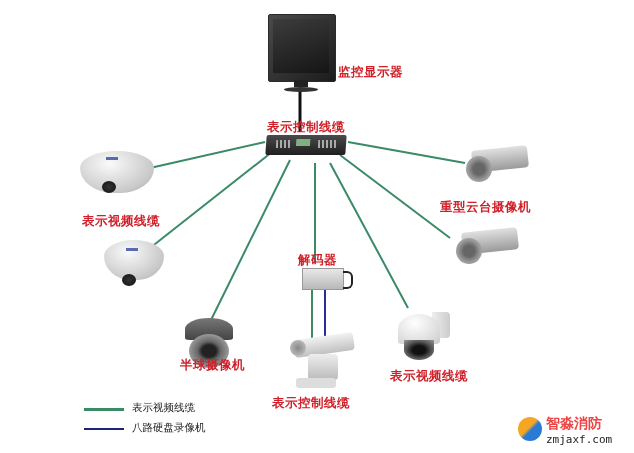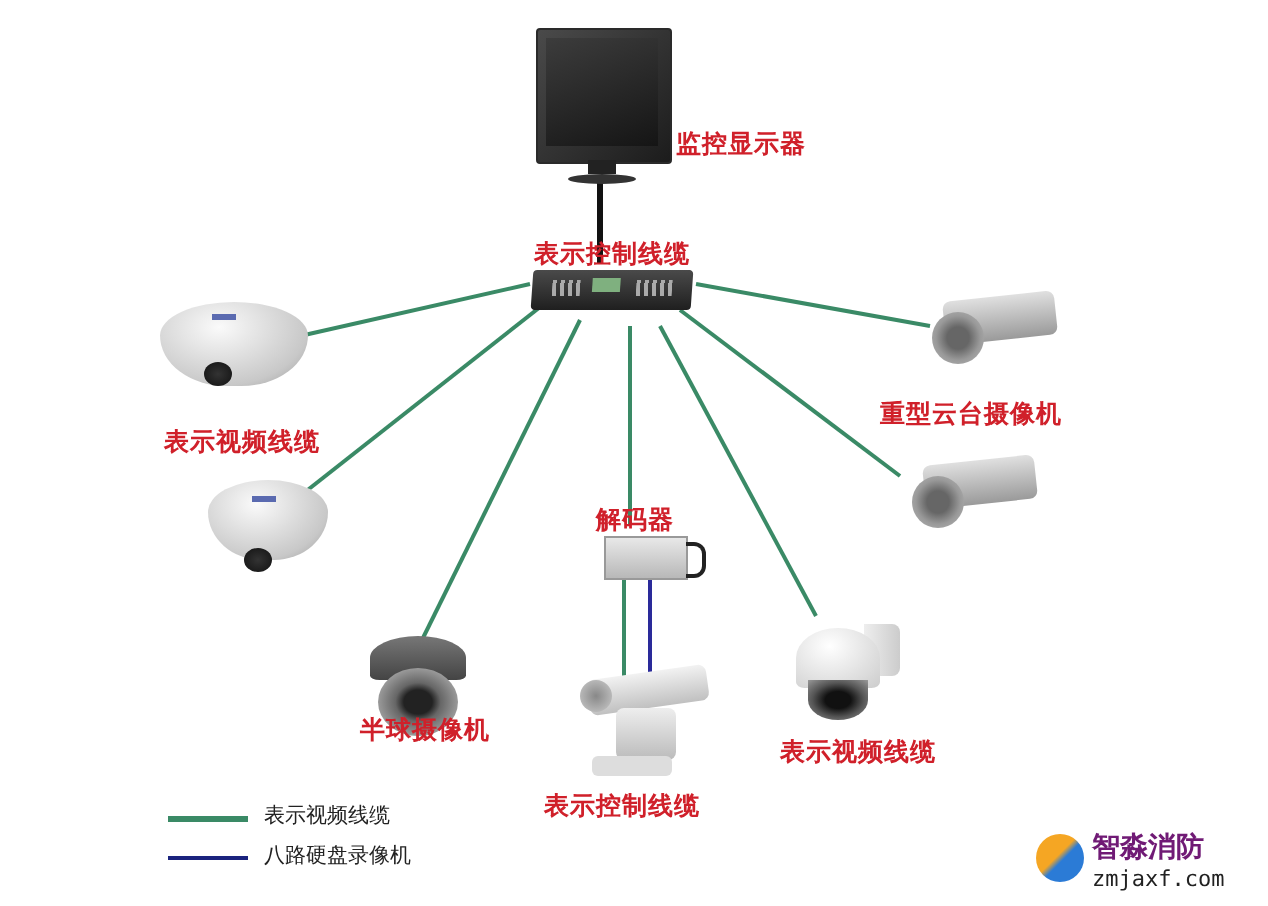--- a/index.html
+++ b/index.html
@@ -1,21 +1,21 @@
 <!DOCTYPE html>
 <html><head>
 <meta charset="utf-8">
 <style>
   html,body{margin:0;padding:0;background:#fff;}
   body{width:634px;height:453px;position:relative;overflow:hidden;font-family:"DejaVu Serif","Liberation Serif",serif;}
   .abs{position:absolute;}
   .lbl{position:absolute;color:#d0202a;font-size:12.5px;font-weight:bold;white-space:nowrap;letter-spacing:0.5px;}
   svg.lines{position:absolute;left:0;top:0;}
   .legend-text{position:absolute;color:#222;font-size:10.5px;white-space:nowrap;font-family:Liberation Mono, monospace;}
-  .logo-cn{position:absolute;color:#701a75;font-size:14px;font-weight:bold;font-family:"DejaVu Sans","Liberation Sans",sans-serif;white-space:nowrap;}
+  .logo-cn{position:absolute;color:#ef4444;font-size:14px;font-weight:bold;font-family:"DejaVu Sans","Liberation Sans",sans-serif;white-space:nowrap;}
   .logo-url{position:absolute;color:#222;font-size:11px;font-family:"DejaVu Sans Mono","Liberation Mono",monospace;white-space:nowrap;}
 </style>
 </head>
 <body>
 
 <svg class="lines" width="634" height="453">
 
   <line x1="300" y1="90" x2="300" y2="132" stroke="#111" stroke-width="3"></line>
 
   <line x1="265" y1="142" x2="150" y2="168" stroke="#3a8a66" stroke-width="2"></line>

